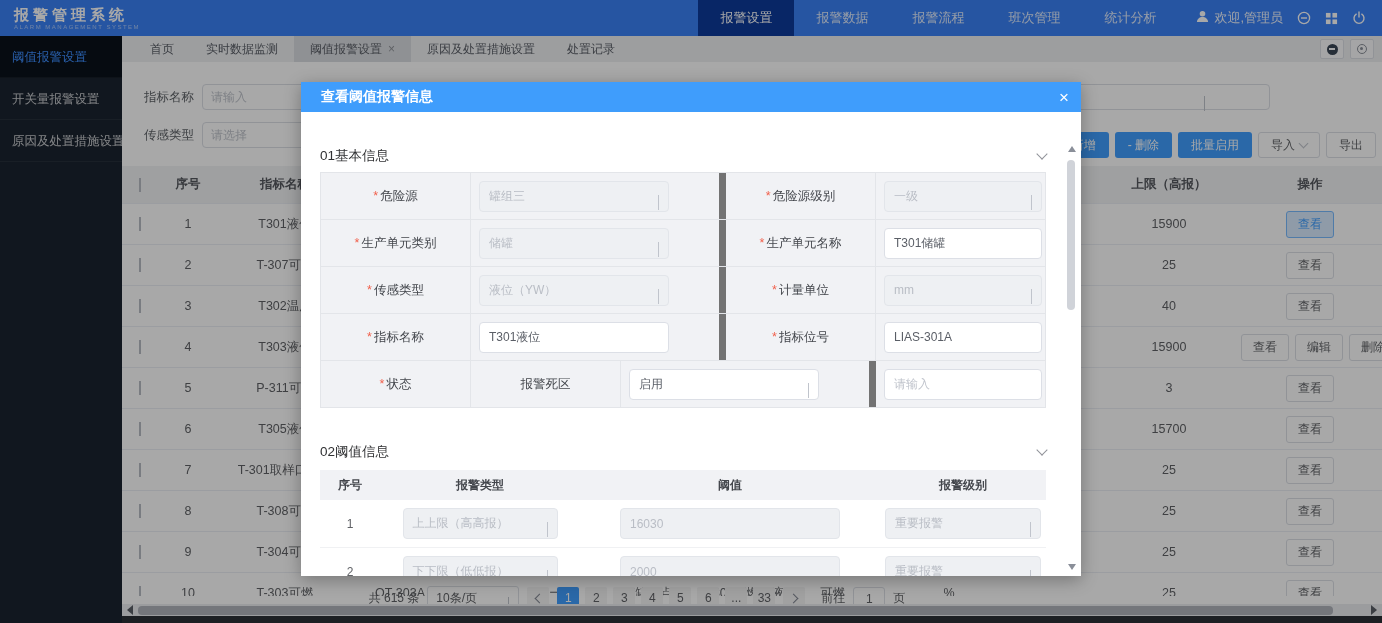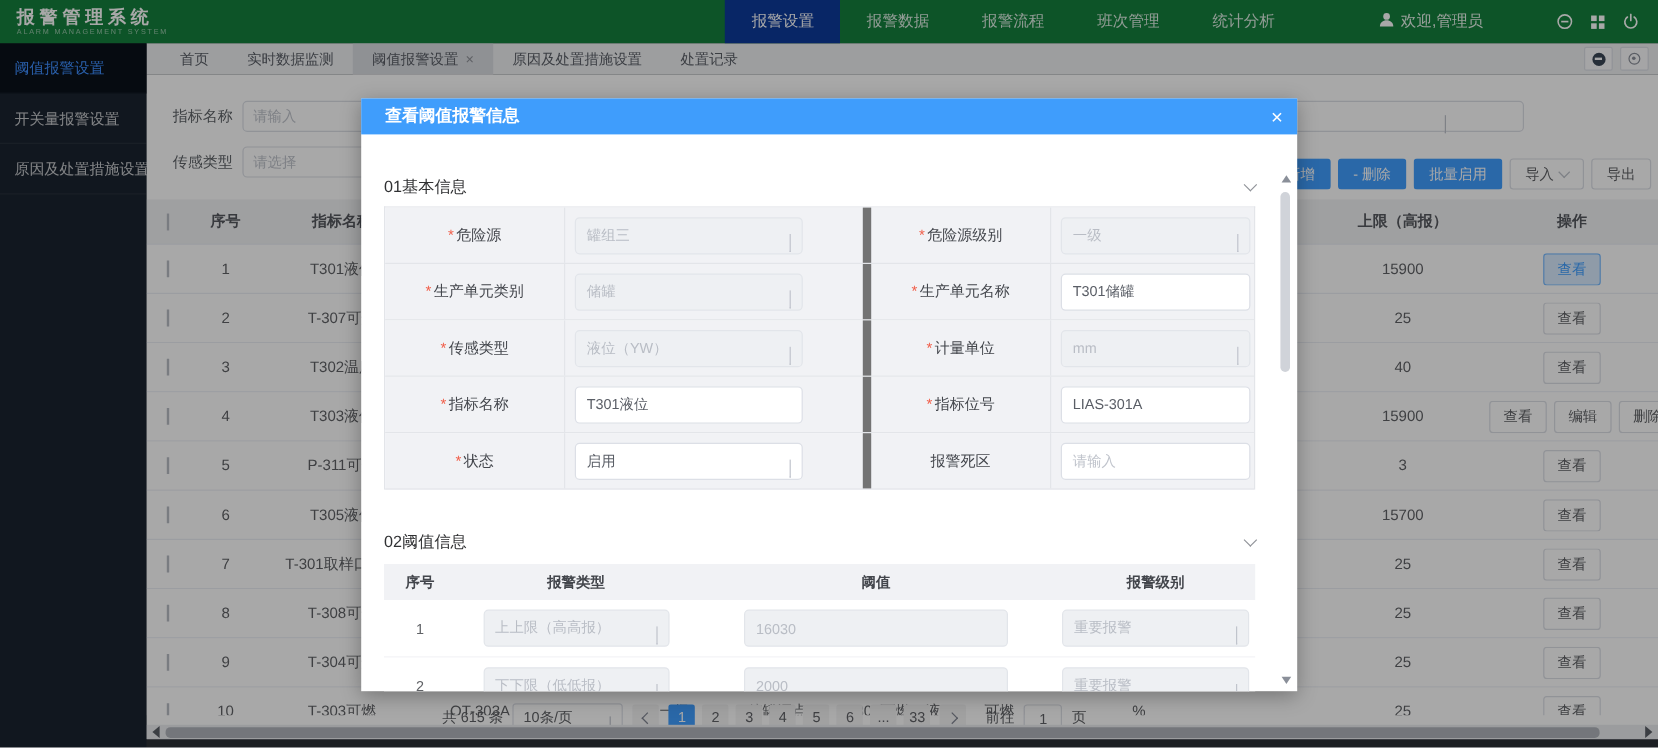--- a/index.html
+++ b/index.html
@@ -1,22 +1,22 @@
 <!DOCTYPE html>
 <html><head>
 <meta charset="utf-8">
 <style>
   * { margin:0; padding:0; box-sizing:border-box; }
   html,body { width:1382px; height:623px; overflow:hidden;
     font-family:"Liberation Sans","DejaVu Sans",sans-serif; font-size:12px; color:#606266; }
   .app { position:relative; width:1382px; height:623px; background:#2b2f36; overflow:hidden; }
 
   
-  .topbar { position:absolute; left:0; top:0; width:1382px; height:36px; background:#15803d;
-    display:flex; align-items:center; z-index:10;gap:47px; }
+  .topbar { position:absolute; left:0; top:0; width:1382px; height:36px; background:#3b82f6;
+    display:flex; align-items:center; z-index:10; }
   .brand { width:250px; padding-left:14px; color:#fff; }
   .brand-title { font-size:15px; font-weight:bold; letter-spacing:4px; line-height:15px; }
   .brand-sub { font-size:6px; letter-spacing:1.5px; color:rgba(255,255,255,.55); margin-top:2px; }
   .topnav { display:flex; height:36px; margin-left:auto; }
   .nav-item { height:36px; display:flex; align-items:center; padding:4px 22px; color:rgba(255,255,255,.85);
     font-size:13px; cursor:pointer; }
   .nav-item.active { background:#0d3a9b; color:#fff; }
   .user { display:flex; align-items:center; color:rgba(255,255,255,.9); font-size:13px; margin:0 14px 0 18px; gap:5px; }
   .hicons { display:flex; align-items:center; gap:14px; padding-right:16px; color:rgba(255,255,255,.9); }
   .hicons svg { display:block; }
@@ -536,25 +536,25 @@
             </div>
             <div class="fcell ffield ffield2">
               <div class="ctl w2">LIAS-301A</div>
             </div>
           </div>
           <div class="form-row">
             <div class="fcell flabel">
               <span class="req">*</span>
               <span>状态</span>
             </div>
+            <div class="fcell flabel flabel2">
+              <span>报警死区</span>
+            </div>
             <div class="fcell ffield ffield1">
               <div class="ctl w1">启用<span class="f-caret"><span class="chev"></span></span></div>
-            </div>
-            <div class="fcell flabel flabel2">
-              <span>报警死区</span>
             </div>
             <div class="fcell ffield ffield2">
               <div class="ctl w2 ph">请输入</div>
             </div>
           </div>
         </div>
       <div class="sec-head">
         <span>02阈值信息</span>
         <span class="sec-chev"></span>
       </div>

